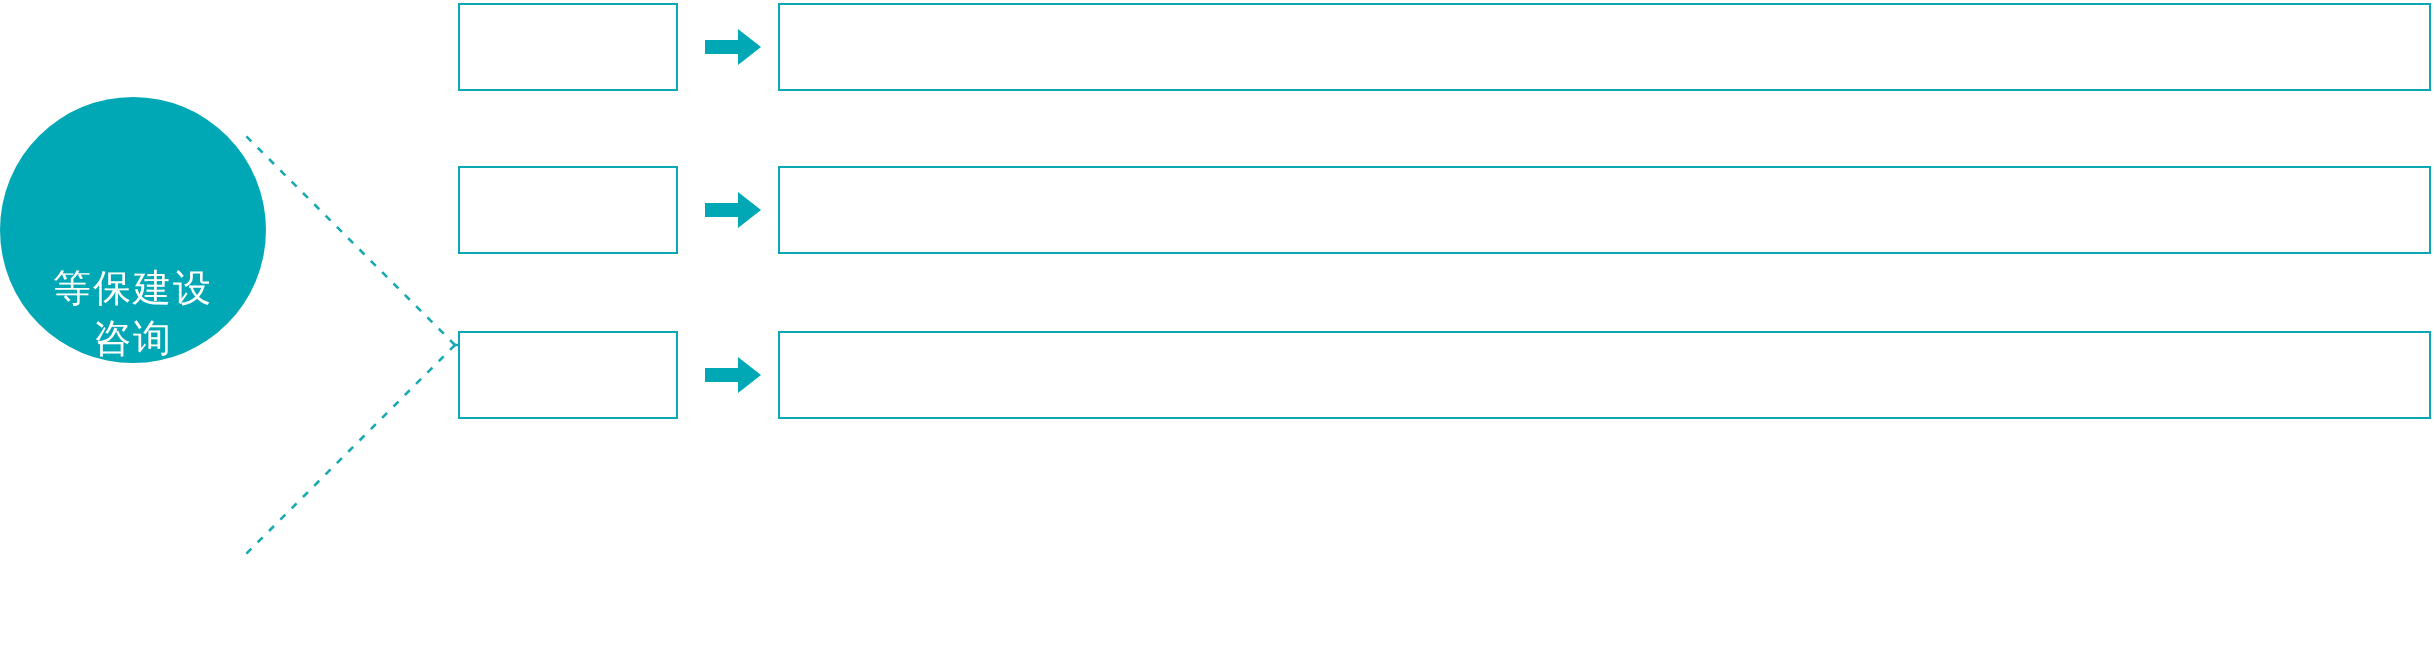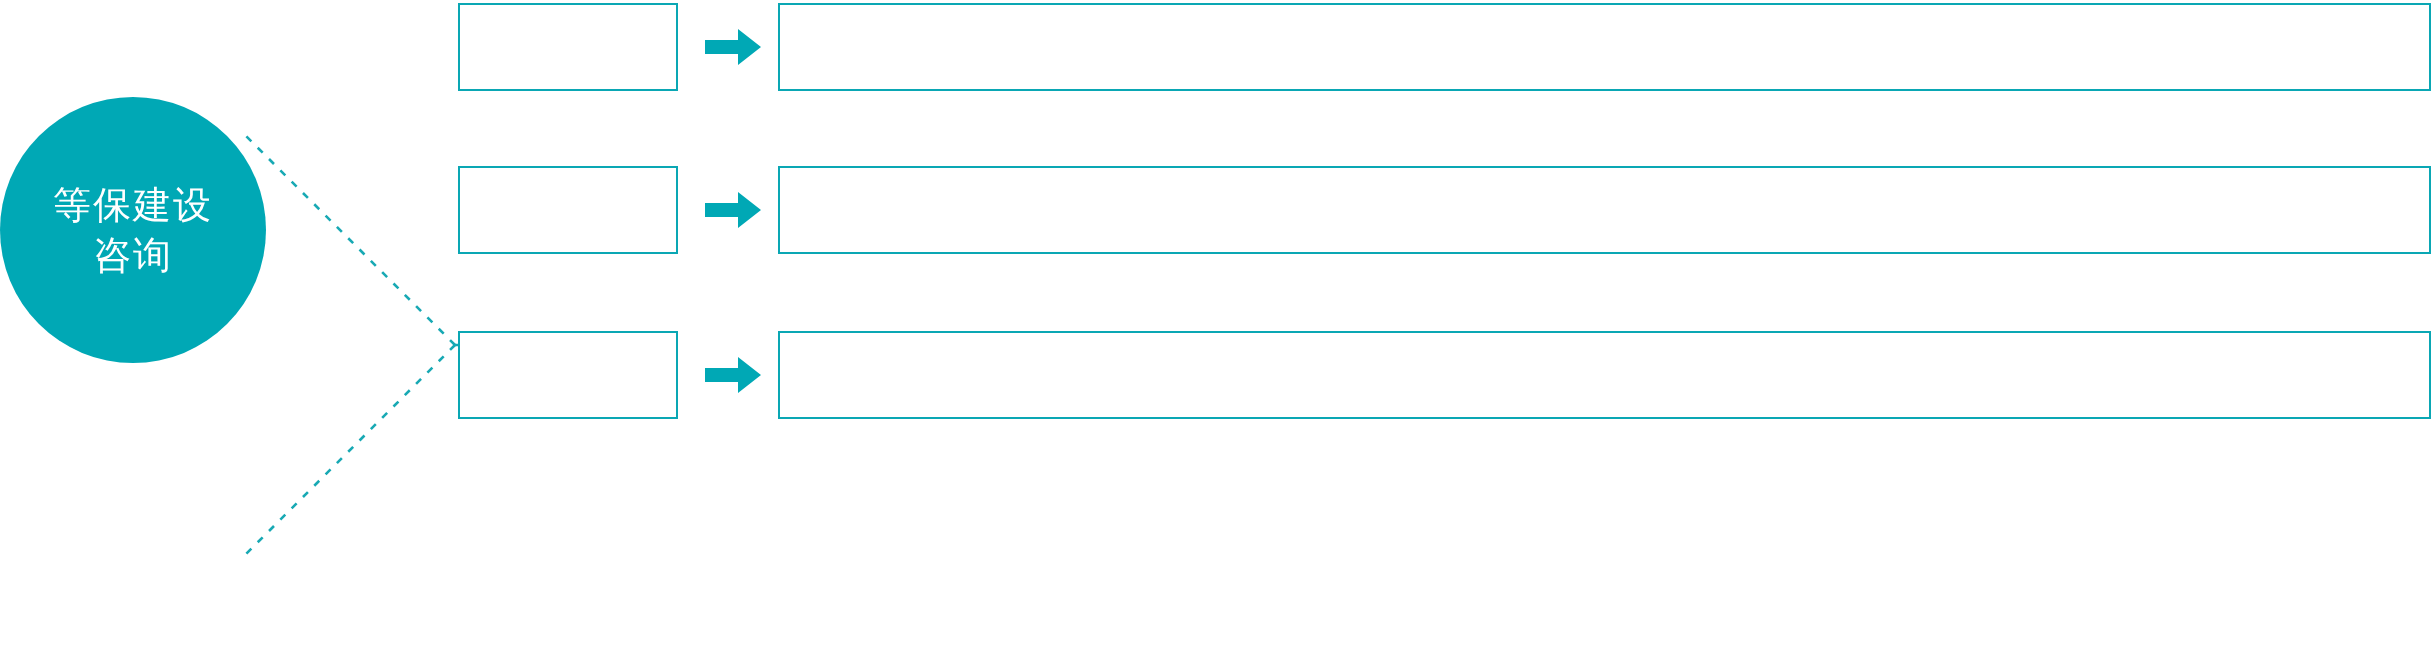--- a/index.html
+++ b/index.html
@@ -25,21 +25,21 @@
     position: absolute;
     left: 0px;
     top: 97px;
     width: 266px;
     height: 266px;
     border-radius: 50%;
     background: #00a8b5;
     display: flex;
     flex-direction: column;
     align-items: center;
-    justify-content: center;
+    justify-content: flex-end;
     box-sizing: border-box;
   }
   .hub-label {
     color: #ffffff;
     font-size: 38px;
     line-height: 1.32;
     letter-spacing: 2px;
     text-align: center;
     font-weight: 400;
     white-space: pre-line;

